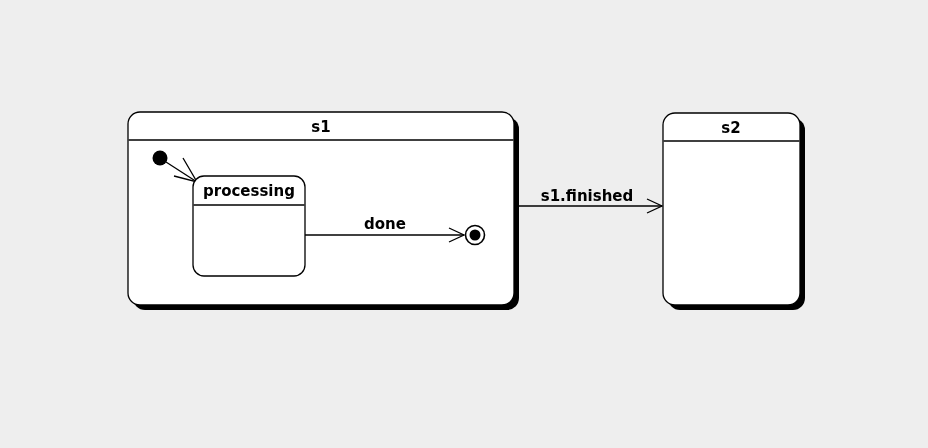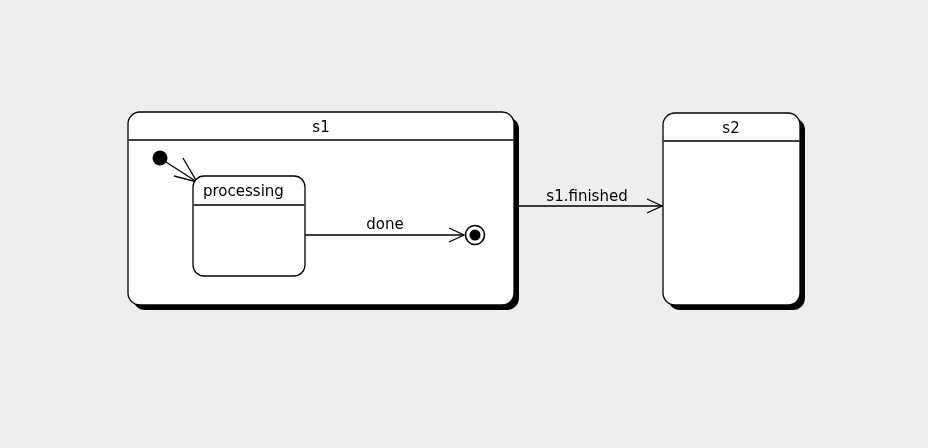--- a/index.html
+++ b/index.html
@@ -11,20 +11,21 @@
     width: 928px;
     height: 448px;
     background: #eeeeee;
     font-family: "DejaVu Sans", sans-serif;
     overflow: hidden;
   }
   #canvas {
     position: relative;
     width: 928px;
     height: 448px;
+    font-weight: bold;
   }
   #diagram-svg {
     position: absolute;
     left: 0;
     top: 0;
     width: 928px;
     height: 448px;
     display: block;
   }
   .state-title {

